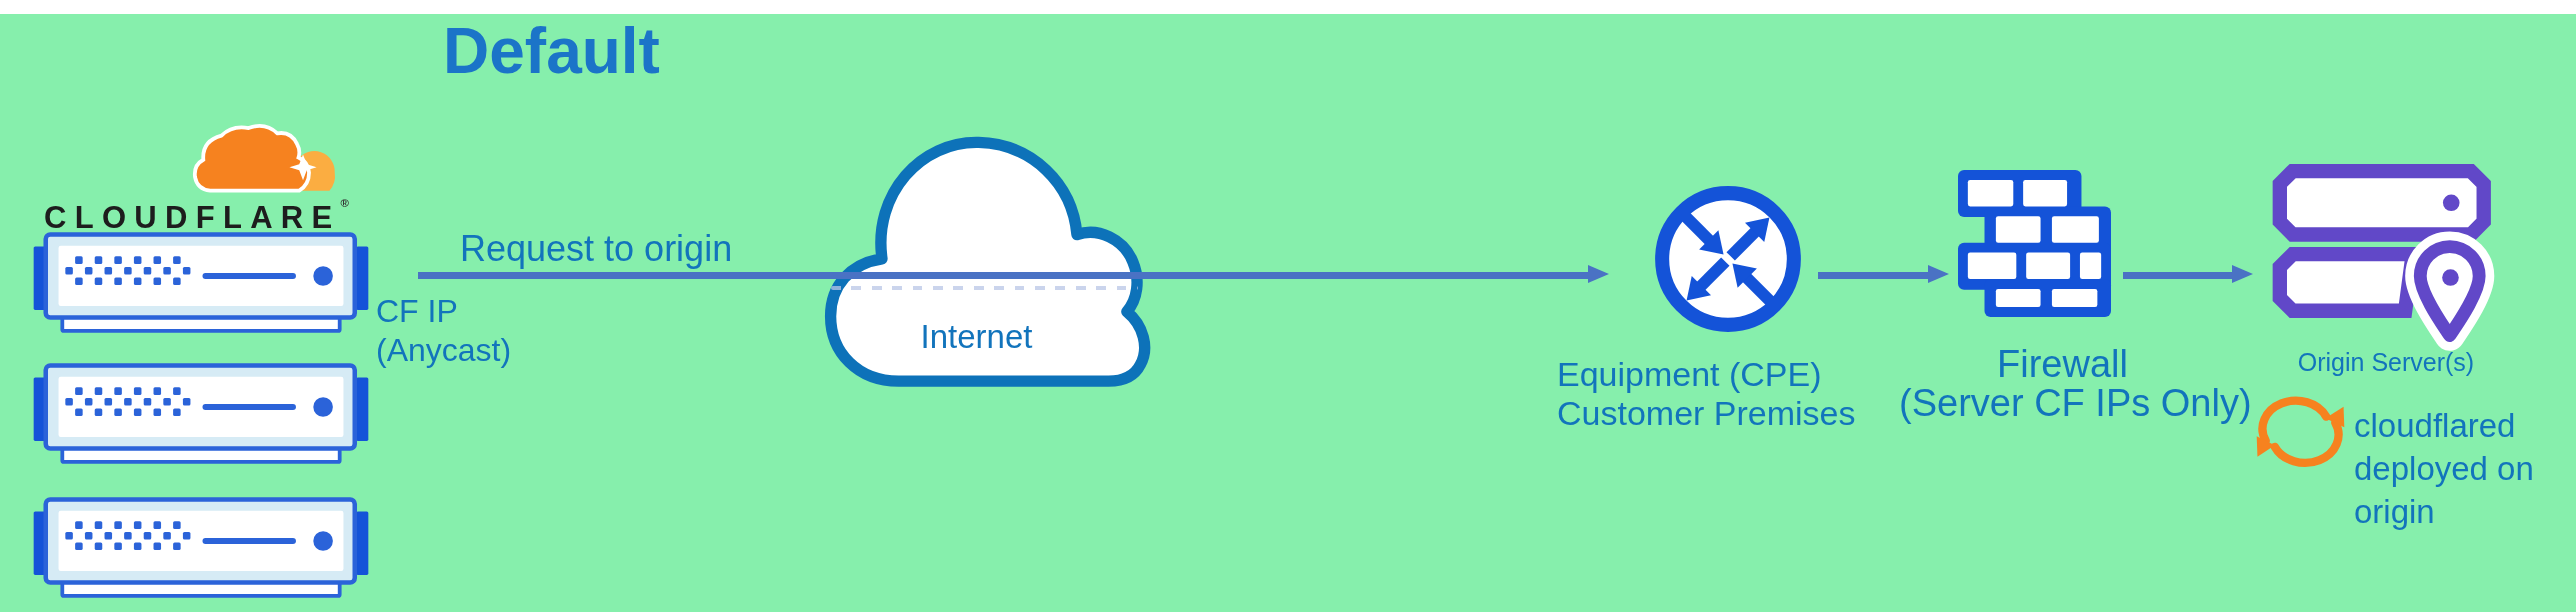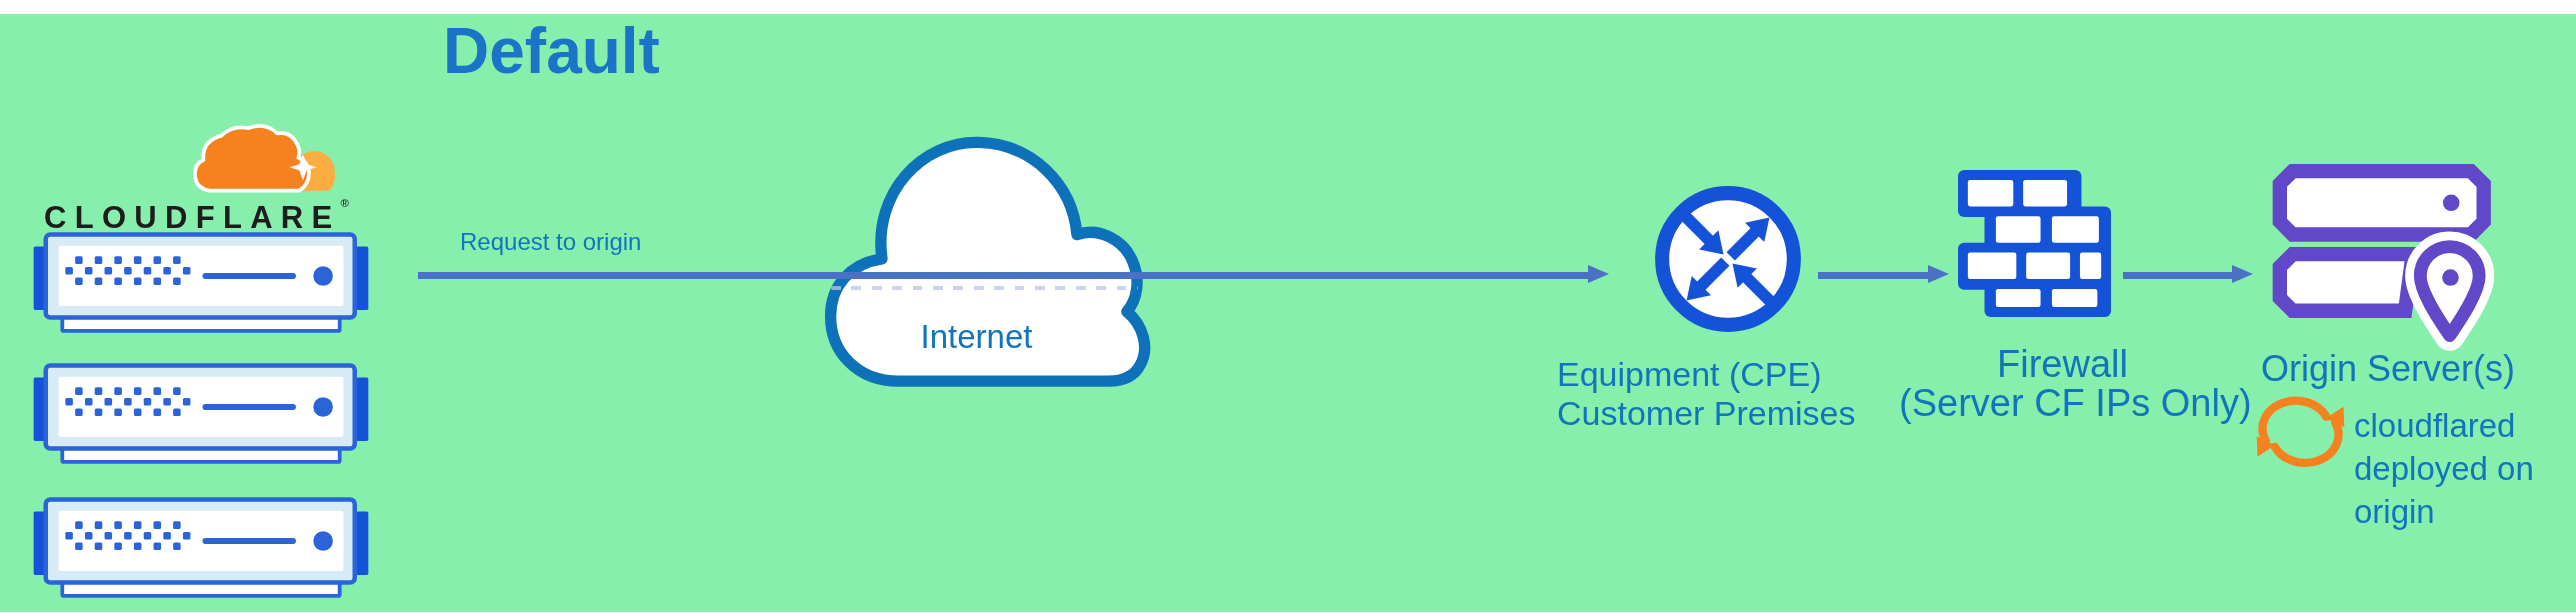--- a/index.html
+++ b/index.html
@@ -19,26 +19,26 @@
   body{font-family:"Liberation Sans","DejaVu Sans",sans-serif;}
   .canvas{position:relative;width:2576px;height:598px;background:#86efac;overflow:hidden;margin-top:14px;}
   .abs{position:absolute;}
 
   .title{left:443px;top:1.5px;font-size:64px;line-height:70px;font-weight:600;color:var(--title-blue);}
 
   .cf-word{left:44px;top:183px;font-size:31px;font-weight:800;letter-spacing:8.3px;color:var(--wordmark-black);white-space:nowrap;}
   .cf-word sup{font-size:11.4px;letter-spacing:0;vertical-align:21px;color:#333;}
 
   .lbl{color:var(--label-blue);white-space:nowrap;}
-  .request-lbl{left:460px;top:214px;font-size:24px;}
+  .request-lbl{left:460px;top:214px;font-size:36px;}
   .cfip-lbl{left:376px;top:278px;font-size:32px;line-height:39px;}
   .internet-lbl{left:863px;top:304px;width:227px;text-align:center;font-size:33px;z-index:5;}
   .cpe-lbl{left:1557px;top:341px;font-size:34px;line-height:39px;}
   .fw-lbl{left:1899px;top:331px;width:327px;text-align:center;font-size:38px;line-height:39px;}
-  .origin-lbl{left:2261px;top:334px;width:250px;text-align:center;font-size:36px;}
+  .origin-lbl{left:2261px;top:334px;width:250px;text-align:center;font-size:25px;}
   .note-lbl{left:2354px;top:390px;font-size:33px;line-height:43px;}
 
   .flow-line{height:6.8px;background:var(--flow-line-blue);z-index:3;}
   .flow-head{width:0;height:0;border-top:9.8px solid transparent;border-bottom:9.8px solid transparent;
              border-left:21px solid var(--flow-line-blue);z-index:3;}
   .ghost-dashes{left:831px;top:272px;width:307px;height:3.8px;z-index:2;opacity:.75;border-radius:2.3px;
              background:repeating-linear-gradient(to right,#B9C6E6 0 9.8px,transparent 9.8px 20.4px);}
 
   svg{display:block;overflow:visible;}
   .f-white{fill:#fff}
@@ -160,20 +160,24 @@
         <rect x="159" y="59" width="10" height="10" rx="2"></rect>
         <rect x="185" y="59" width="10" height="10" rx="2"></rect>
     </g>
     <rect class="f-srvblue" x="224" y="53" width="124" height="8" rx="4"></rect>
     <circle class="f-srvblue" cx="384" cy="57" r="13"></circle>
   </svg>
 
   <div class="abs flow-line" style="left:418px;top:258px;width:1170px;"></div>
   <div class="abs flow-head" style="left:1588px;top:251px;"></div>
   <div class="abs lbl request-lbl">Request to origin</div>
+  <div class="abs lbl cfip-lbl">
+    <div>CF IP</div>
+    <div>(Anycast)</div>
+  </div>
 
   <svg class="abs" style="left:817px;top:110px;z-index:1;" width="334" height="262" viewBox="0 0 442 346">
     <path class="f-white s-cloud" stroke-width="15" stroke-linejoin="round" d="M 350 340 L 108 340
          C 54 340 18 302 18 254
          C 18 214 44 184 86 178
          C 74 92 138 22 214 24
          C 284 26 338 78 344 146
          C 372 136 406 152 418 182
          C 428 206 424 232 410 248
          C 432 266 440 296 428 318

